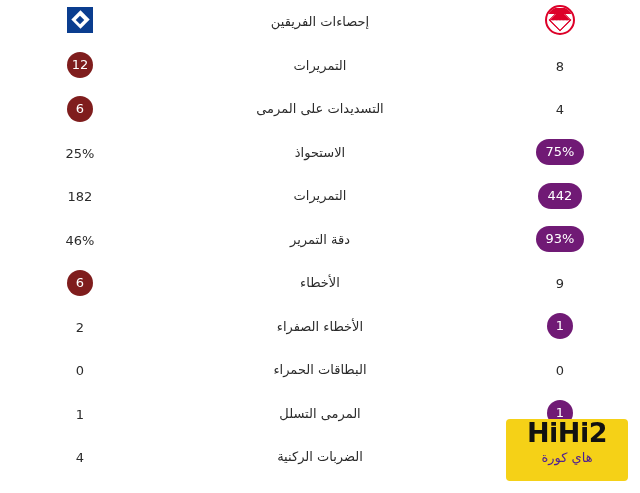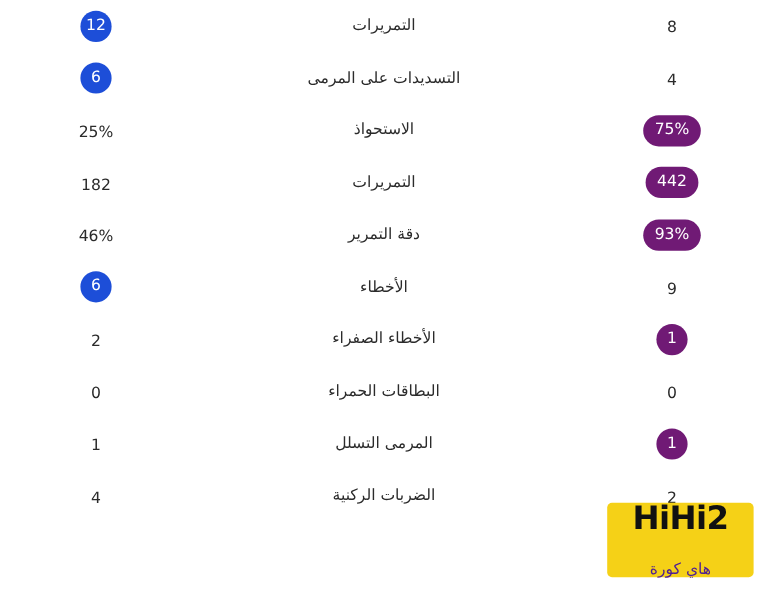--- a/index.html
+++ b/index.html
@@ -59,21 +59,21 @@
     font-size: 13px;
     text-align: center;
     box-sizing: border-box;
   }
   .pill.round {
     width: 26px;
     padding: 0;
     border-radius: 50%;
   }
   .pill.home { background: #701a75; }
-  .pill.away { background: #1d4ed8; }
+  .pill.away { background: #7f1d1d; }
 
   
   .crest-row td { height: 40px; }
 
   .crest-home {
     display: inline-block;
     width: 30px;
     height: 30px;
     border-radius: 50%;
     background: #ffffff;
@@ -143,41 +143,50 @@
     position: absolute;
     right: 12px;
     bottom: 12px;
     width: 122px;
     height: 62px;
     background: #f5d117;
     border-radius: 4px;
     display: flex;
     flex-direction: column;
     align-items: center;
-    justify-content: space-between;
+    justify-content: flex-start;
     line-height: 1;
   }
   .watermark .wm-main {
     font-size: 27px;
     font-weight: bold;
     color: #111111;
     letter-spacing: -0.5px;
   }
   .watermark .wm-sub {
     margin-top: 5px;
     font-size: 13px;
     color: #4c1d95;
     direction: rtl;
   }
 </style>
 </head>
 <body>
 
 <table class="stats-table">
   <tbody>
+    <tr class="crest-row">
+      <td class="col-side">
+        <span class="crest-home"></span>
+      </td>
+      <td class="col-label label-cell">إحصاءات الفريقين</td>
+      <td class="col-side">
+        <span class="crest-away"></span>
+      </td>
+    </tr>
   <tr>
         <td class="col-side"><span class="value-plain">8</span></td>
         <td class="col-label label-cell">التمريرات</td>
         <td class="col-side"><span class="pill away round">12</span></td>
       </tr>
       <tr>
         <td class="col-side"><span class="value-plain">4</span></td>
         <td class="col-label label-cell">التسديدات على المرمى</td>
         <td class="col-side"><span class="pill away round">6</span></td>
       </tr>

